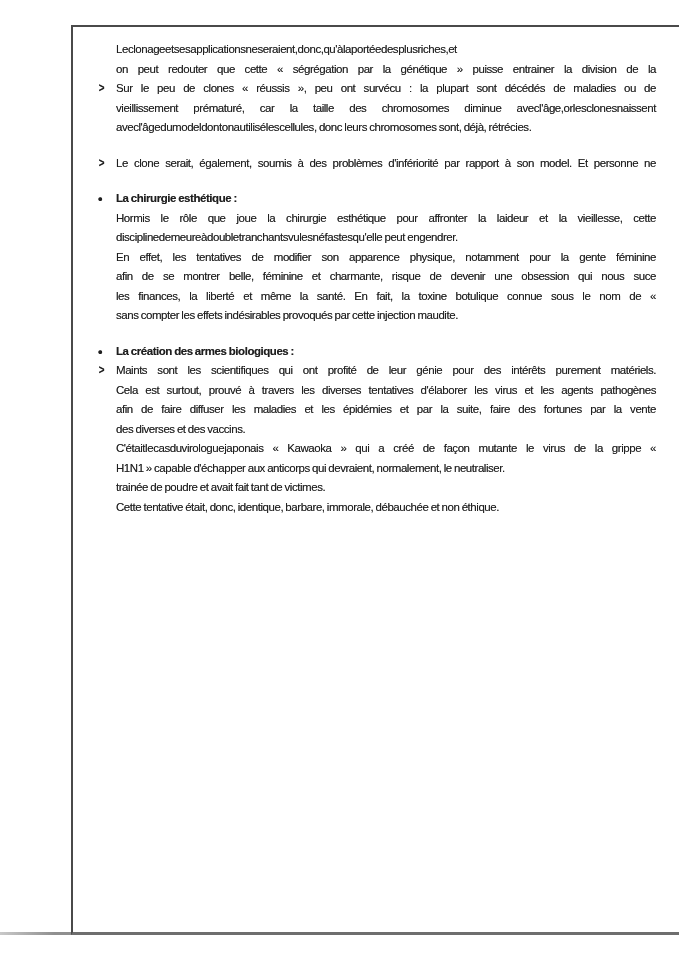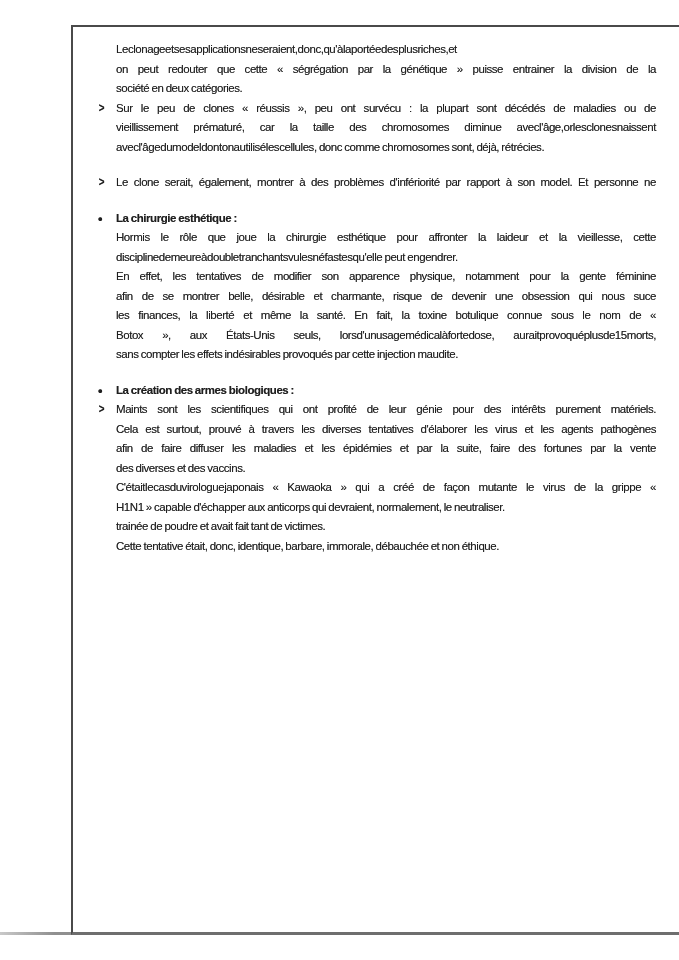--- a/index.html
+++ b/index.html
@@ -53,45 +53,43 @@
 </head>
 <body>
 
 <div class="bottom-scan-line"></div>
 
 <div class="page-frame" style="border-top-color: rgb(74, 74, 74); margin-left: 44px;">
   <div class="page-content" style="color: rgb(31, 31, 31);">
       <div class="block paragraph">
         <div class="line">Leclonageetsesapplicationsneseraient,donc,qu'àlaportéedesplusriches,et</div>
         <div class="line">on peut redouter que cette « ségrégation par la génétique » puisse entrainer la division de la</div>
-        <div class="line last">société en deux catégories.</div>
       </div>
       <div class="block arrow-item">
         <span class="marker arrow-marker">&gt;</span>
         <div class="line">Sur le peu de clones « réussis », peu ont survécu : la plupart sont décédés de maladies ou de</div>
         <div class="line">vieillissement prématuré, car la taille des chromosomes diminue avecl'âge,orlesclonesnaissent</div>
-        <div class="line last">avecl'âgedumodeldontonautilisélescellules, donc comme chromosomes sont, déjà, rétrécies.</div>
+        <div class="line last">avecl'âgedumodeldontonautilisélescellules, donc leurs chromosomes sont, déjà, rétrécies.</div>
       </div>
       <div class="block arrow-item gap">
         <span class="marker arrow-marker">&gt;</span>
-        <div class="line">Le clone serait, également, montrer à des problèmes d'infériorité par rapport à son model. Et personne ne</div>
+        <div class="line">Le clone serait, également, soumis à des problèmes d'infériorité par rapport à son model. Et personne ne</div>
       </div>
       <div class="block heading-bullet gap">
         <span class="marker bullet-marker">•</span>
         <div class="line last">La chirurgie esthétique :</div>
       </div>
       <div class="block paragraph">
         <div class="line">Hormis le rôle que joue la chirurgie esthétique pour affronter la laideur et la vieillesse, cette</div>
         <div class="line last">disciplinedemeureàdoubletranchantsvulesnéfastesqu'elle peut engendrer.</div>
       </div>
       <div class="block paragraph">
         <div class="line">En effet, les tentatives de modifier son apparence physique, notamment pour la gente féminine</div>
-        <div class="line">afin de se montrer belle, désirable et charmante, risque de devenir une obsession qui nous suce</div>
+        <div class="line">afin de se montrer belle, féminine et charmante, risque de devenir une obsession qui nous suce</div>
         <div class="line">les finances, la liberté et même la santé. En fait, la toxine botulique connue sous le nom de «</div>
-        <div class="line">Botox », aux États-Unis seuls, lorsd'unusagemédicalàfortedose, auraitprovoquéplusde15morts,</div>
         <div class="line last">sans compter les effets indésirables provoqués par cette injection maudite.</div>
       </div>
       <div class="block heading-bullet gap">
         <span class="marker bullet-marker">•</span>
         <div class="line last">La création des armes biologiques :</div>
       </div>
       <div class="block arrow-item">
         <span class="marker arrow-marker">&gt;</span>
         <div class="line">Maints sont les scientifiques qui ont profité de leur génie pour des intérêts purement matériels.</div>
         <div class="line">Cela est surtout, prouvé à travers les diverses tentatives d'élaborer les virus et les agents pathogènes</div>

